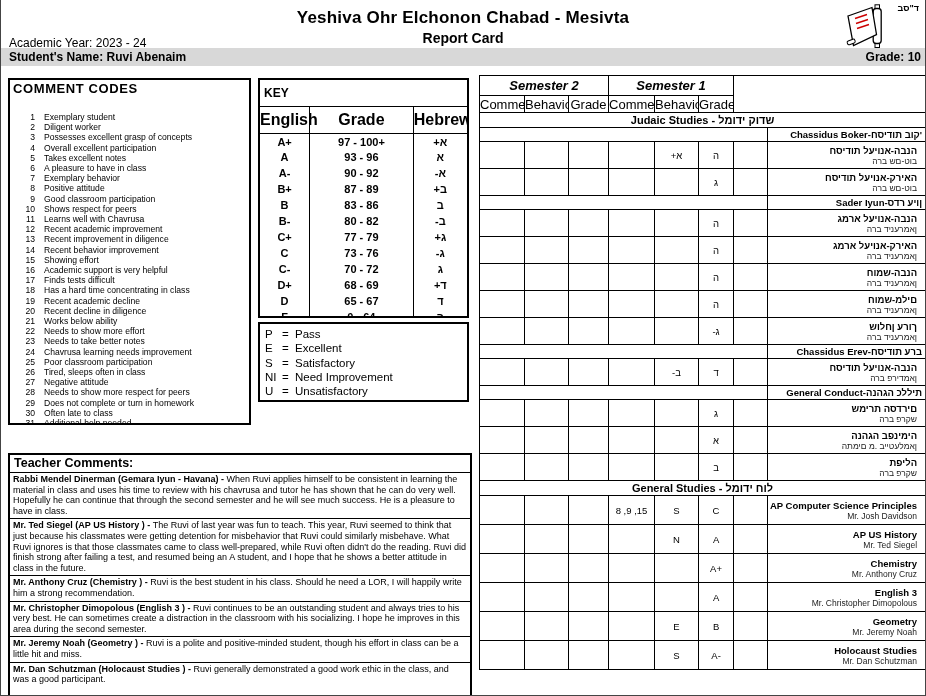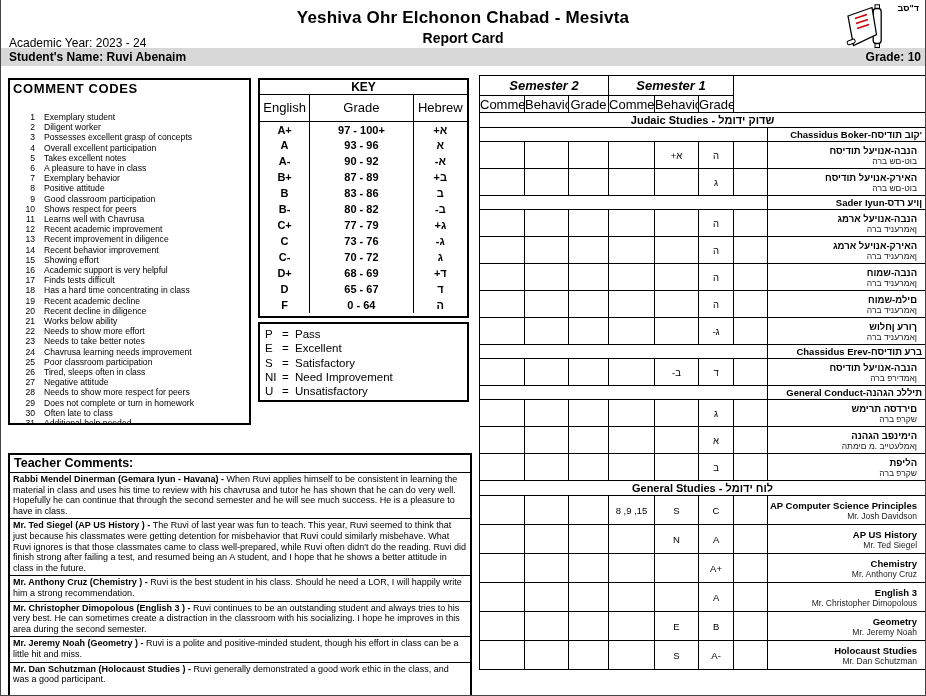--- a/index.html
+++ b/index.html
@@ -26,25 +26,25 @@
   
   .ccbox { position:absolute; left:7px; top:78px; width:243px; height:347px; border:2px solid #000;
     box-sizing:border-box; padding:1px 3px; overflow:hidden; }
   .cctitle { font-weight:bold; font-size:13px; letter-spacing:.6px; margin-bottom:16px; }
   .ccrow { display:flex; font-size:8.6px; line-height:10.2px; }
   .ccnum { width:22px; flex:none; text-align:right; padding-right:9px; }
 
   
   .keybox { position:absolute; left:257px; top:78px; width:211px; height:240px; border:2px solid #000;
     box-sizing:border-box; overflow:hidden; }
-  .keytitle { font-weight:bold; font-size:12px; padding:0 4px; border-bottom:1px solid #000;text-align:center; }
+  .keytitle { font-weight:bold; font-size:12px; padding:6px 4px; border-bottom:1px solid #000; }
   .keytable { width:100%; height:218px; border-collapse:collapse; table-layout:fixed; }
   .keytable td { padding:0; text-align:center; }
   .keytable td + td { border-left:1px solid #000; }
-  .khdr td { font-weight:normal; font-size:13px; height:24px; border-bottom:1px solid #000; }
+  .khdr td { font-weight:bold; font-size:16px; height:24px; border-bottom:1px solid #000; }
   .krow td { font-weight:bold; font-size:11px; height:15px; }
   .kfill td { height:auto; }
 
   
   .legendbox { position:absolute; left:257px; top:322px; width:211px; height:80px; border:2px solid #000;
     box-sizing:border-box; padding:3px 5px; }
   .lrow { display:flex; font-size:11.5px; line-height:14.3px; }
   .lsym { width:17px; flex:none; }
   .leq  { width:13px; flex:none; }
 

